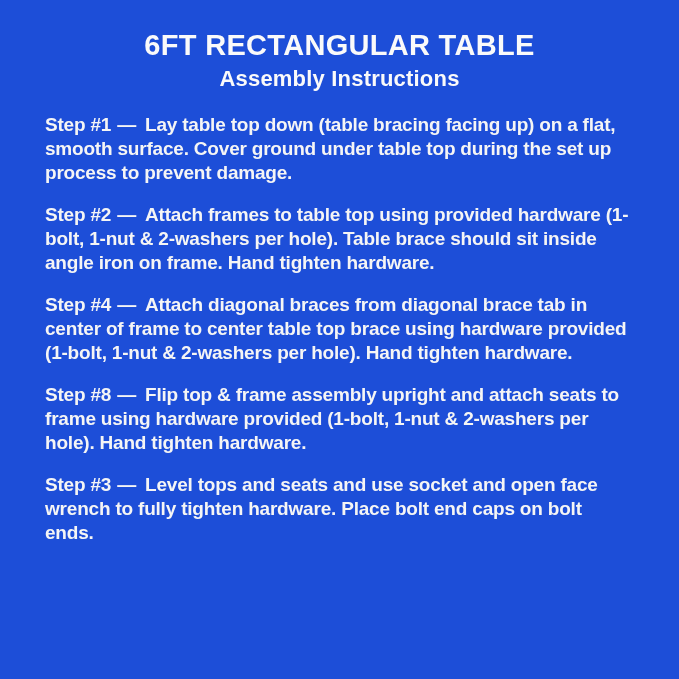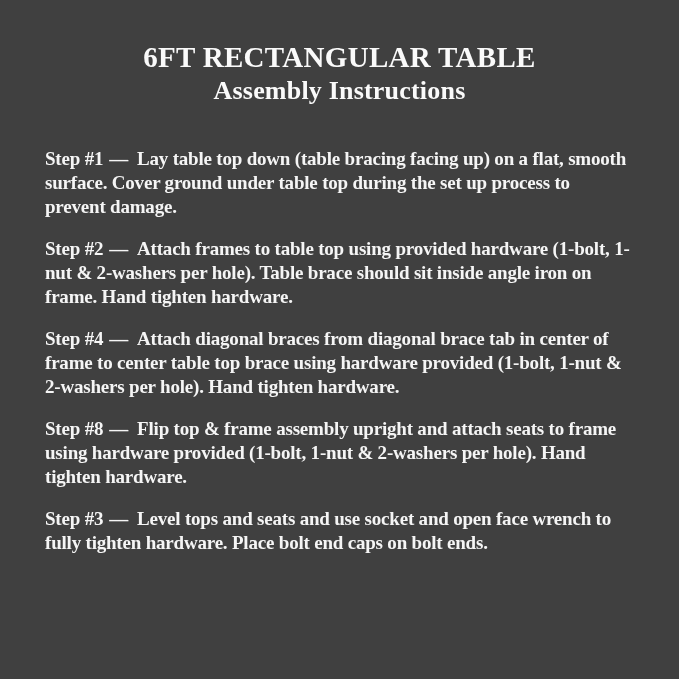--- a/index.html
+++ b/index.html
@@ -4,49 +4,49 @@
 <style>
   html, body {
     margin: 0;
     padding: 0;
     background: #000;
   }
   .sheet {
     position: relative;
     width: 679px;
     height: 679px;
-    background: #404040;
+    background: #1d4ed8;
     overflow: hidden;
     box-sizing: border-box;
-    padding: 40px 45px 0 45px;
-    font-family: Liberation Serif, serif;
+    padding: 28px 45px 0 45px;
+    font-family: Liberation Sans, sans-serif;
     color: #f7f7f7;
     font-weight: 700;
   }
   .header {
     text-align: center;
   }
   .title {
     margin: 0;
     font-size: 29px;
     line-height: 34px;
     letter-spacing: 0.3px;
     font-weight: 700;
     color: #fafafa;
   }
   .subtitle {
     margin: 4px 0 18px 0;
-    font-size: 26px;
+    font-size: 22px;
     line-height: 26px;
     letter-spacing: 0.2px;
     font-weight: 700;
     color: #fafafa;
   }
   .steps {
-    margin-top: 43px;
+    margin-top: 21px;
   }
   .step {
     margin: 0 0 18px 0;
     font-size: 19px;
     line-height: 24px;
     letter-spacing: -0.2px;
     color: #f5f5f5;
   }
   .step .dash {
     display: inline-block;

